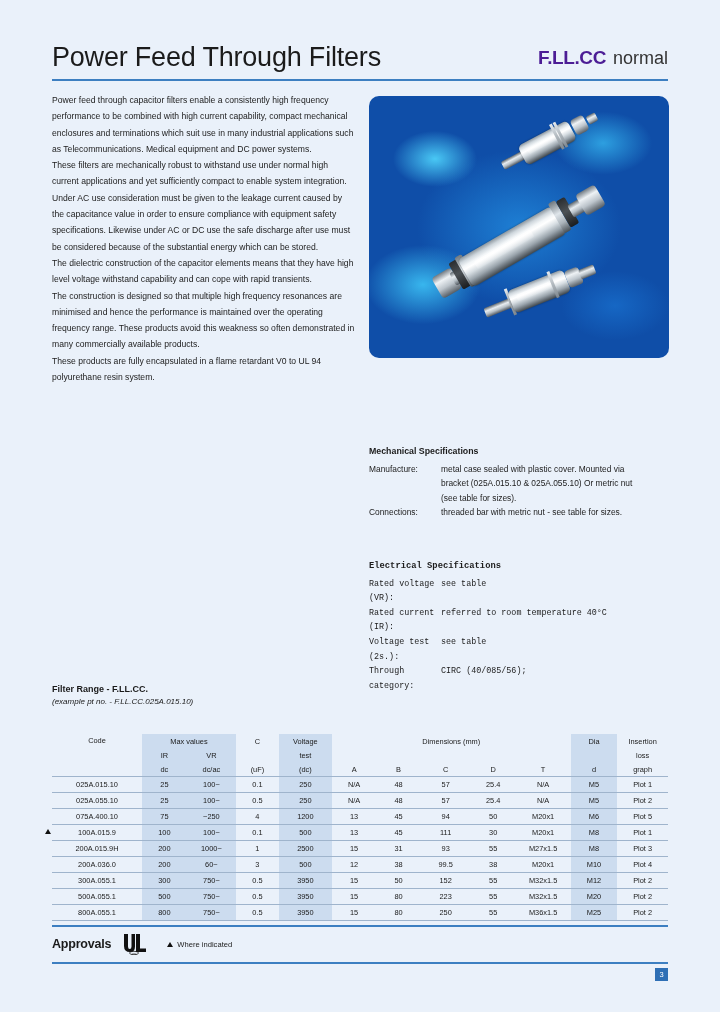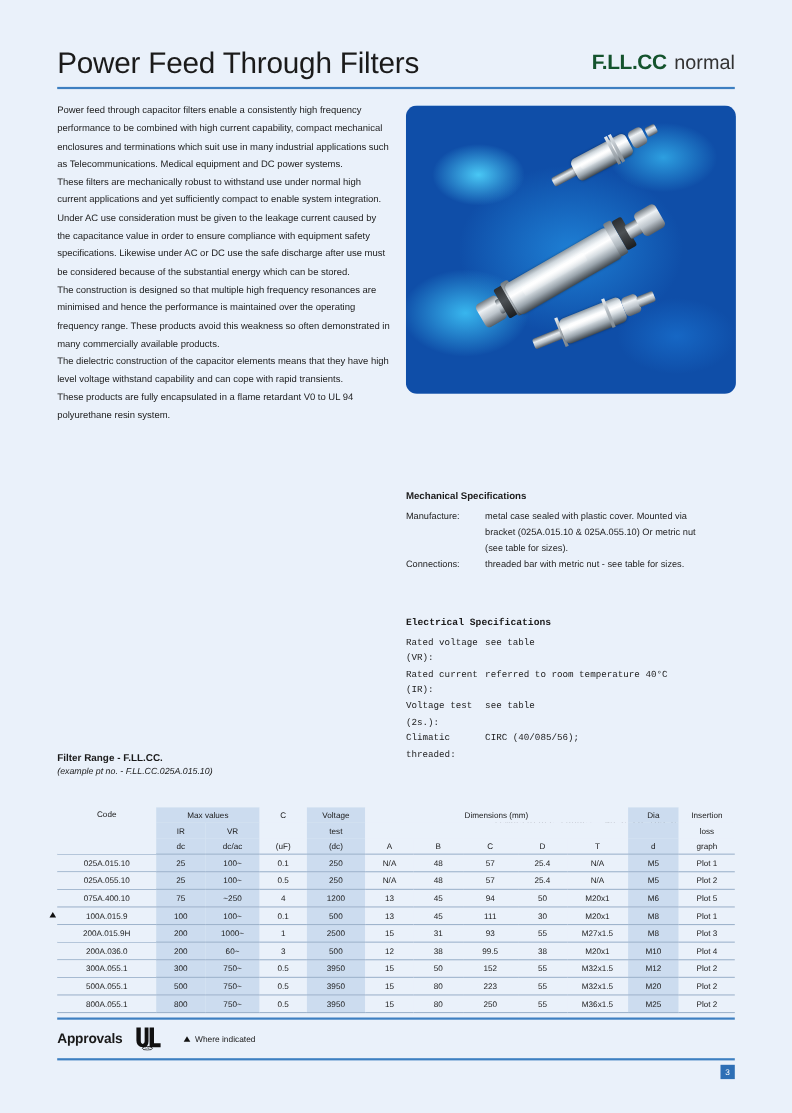--- a/index.html
+++ b/index.html
@@ -44,21 +44,21 @@
   .series-wrap {
     display: flex;
     align-items: baseline;
     gap: 7px;
     padding-bottom: 2px;
   }
   .series-code {
     font-size: 19px;
     font-weight: bold;
     letter-spacing: -0.4px;
-    color: #14532d;
+    color: #4c1d95;
   }
   .series-word {
     font-size: 18px;
     font-weight: 300;
     color: #333;
   }
   .header-rule {
     position: absolute;
     left: 52px;
     top: 79px;
@@ -376,22 +376,22 @@
       <span class="series-code">F.LL.CC</span>
       <span class="series-word">normal</span>
     </div>
   </div>
   <div class="header-rule"></div>
 
   <div class="copy">
     <p>Power feed through capacitor filters enable a consistently high frequency performance to be combined with high current capability, compact mechanical enclosures and terminations which suit use in many industrial applications such as  Telecommunications. Medical equipment and DC power systems.</p>
     <p>These filters are mechanically robust to withstand use under normal high current applications and yet sufficiently compact to enable system integration.</p>
     <p>Under AC use consideration must be given to the leakage current caused by the capacitance value in order to ensure compliance with equipment safety specifications. Likewise under AC or DC use the safe discharge after use must be considered because of the substantial energy which can be stored.</p>
+    <p>The dielectric construction of the capacitor elements means that they have high level voltage withstand capability and can cope with rapid transients.</p>
     <p>The construction is designed so that multiple high frequency resonances are minimised and hence the performance is maintained over the operating frequency range. These products avoid this weakness so often demonstrated in many commercially available products.</p>
-    <p>The dielectric construction of the capacitor elements means that they have high level voltage withstand capability and can cope with rapid transients.</p>
     <p>These products are fully encapsulated in a flame retardant V0 to UL 94 polyurethane resin system.</p>
   </div>
 
   <div class="photo">
     <div class="photo-inner">
 
       <div class="cap cap-small-top">
         <div class="stud" style="left:0px; width:26px;"></div>
         <div class="barrel"></div>
         <div class="fin" style="left:60px; top:-3px; height:28px;"></div>
@@ -446,21 +446,21 @@
     </div>
     <div class="spec-row">
       <span class="spec-label">Rated current (IR):</span>
       <span class="spec-value">referred to room temperature  40°C</span>
     </div>
     <div class="spec-row">
       <span class="spec-label">Voltage test (2s.):</span>
       <span class="spec-value">see table</span>
     </div>
     <div class="spec-row">
-      <span class="spec-label">Climatic threaded:</span>
+      <span class="spec-label">Through category:</span>
       <span class="spec-value">CIRC (40/085/56);</span>
     </div>
     <div class="spec-cont" style="padding-left:80px;margin-top:47px;">temperature range: -40°C to +85°C</div>
   </div>
 
   <div class="table-title">Filter Range - F.LL.CC.</div>
   <div class="table-sub">(example pt no. - F.LL.CC.025A.015.10)</div>
 
   <table class="range">
     <colgroup>

